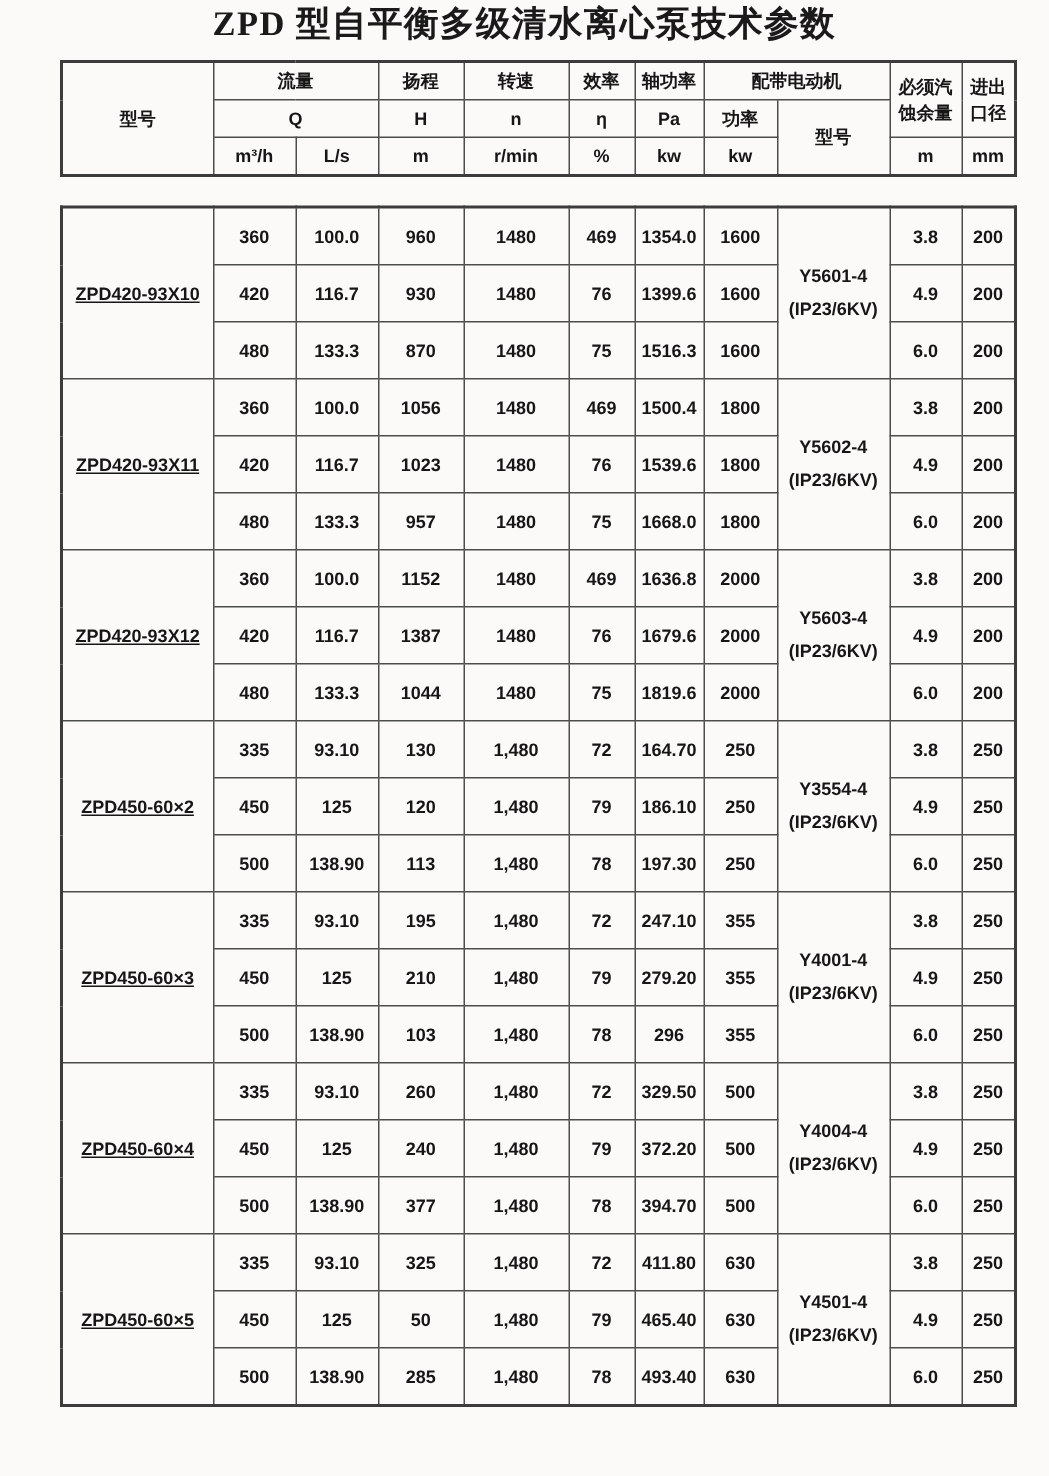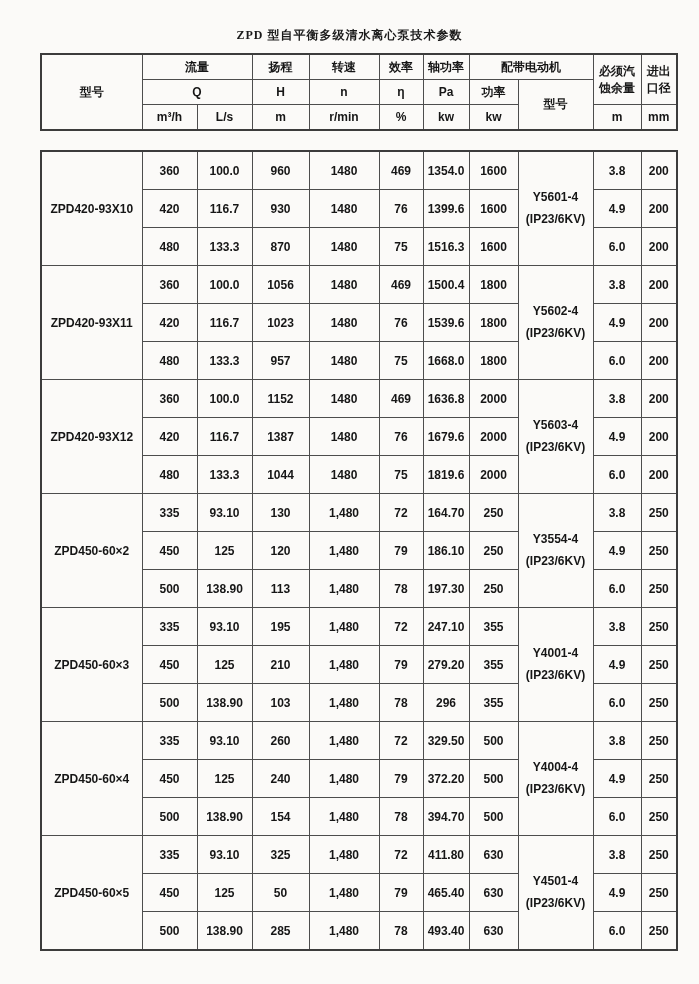--- a/index.html
+++ b/index.html
@@ -6,24 +6,23 @@
   body {
     width:699px; height:984px;
     background:#fbfaf8;
     font-family:"Liberation Sans", sans-serif;
     color:#161616;
     -webkit-font-smoothing:antialiased;
   }
   .page { position:relative; width:699px; height:984px; overflow:hidden; }
 
   .title {
-    padding-top:27px;
     text-align:center;
     font-family:"Liberation Serif", serif;
-    font-size:12px;
+    font-size:23px;
     font-weight:700;
     letter-spacing:1px;
     color:#1a1a1a;
   }
 
   table.spec {
     border-collapse:collapse;
     table-layout:fixed;
     margin-left:40px;
     width:638px;
@@ -43,21 +42,21 @@
   table.header-table { margin-top:9px; }
   table.header-table td { height:24px;margin-left:20px; }
   table.header-table td.two-line { line-height:1.35; }
 
   table.data-table { margin-top:19px; }
   table.data-table td { height:37px; }
 
   .motor-cell div { line-height:1.1; }
   .motor-cell div + div { margin-top:9px; }
 
-  .model-cell { letter-spacing:0; }
+  .model-cell { letter-spacing:0;text-decoration:underline; }
 </style>
 </head>
 <body>
 
 <div class="page">
 
   <div class="title">ZPD 型自平衡多级清水离心泵技术参数</div>
 
   <table class="spec header-table">
     <colgroup>
@@ -342,21 +341,21 @@
           <td>1,480</td>
           <td>79</td>
           <td>372.20</td>
           <td>500</td>
           <td>4.9</td>
           <td>250</td>
         </tr>
         <tr>
           <td>500</td>
           <td>138.90</td>
-          <td>154</td>
+          <td>377</td>
           <td>1,480</td>
           <td>78</td>
           <td>394.70</td>
           <td>500</td>
           <td>6.0</td>
           <td>250</td>
         </tr>
         <tr>
           <td rowspan="3" class="model-cell">ZPD450-60×5</td>
           <td>335</td>

